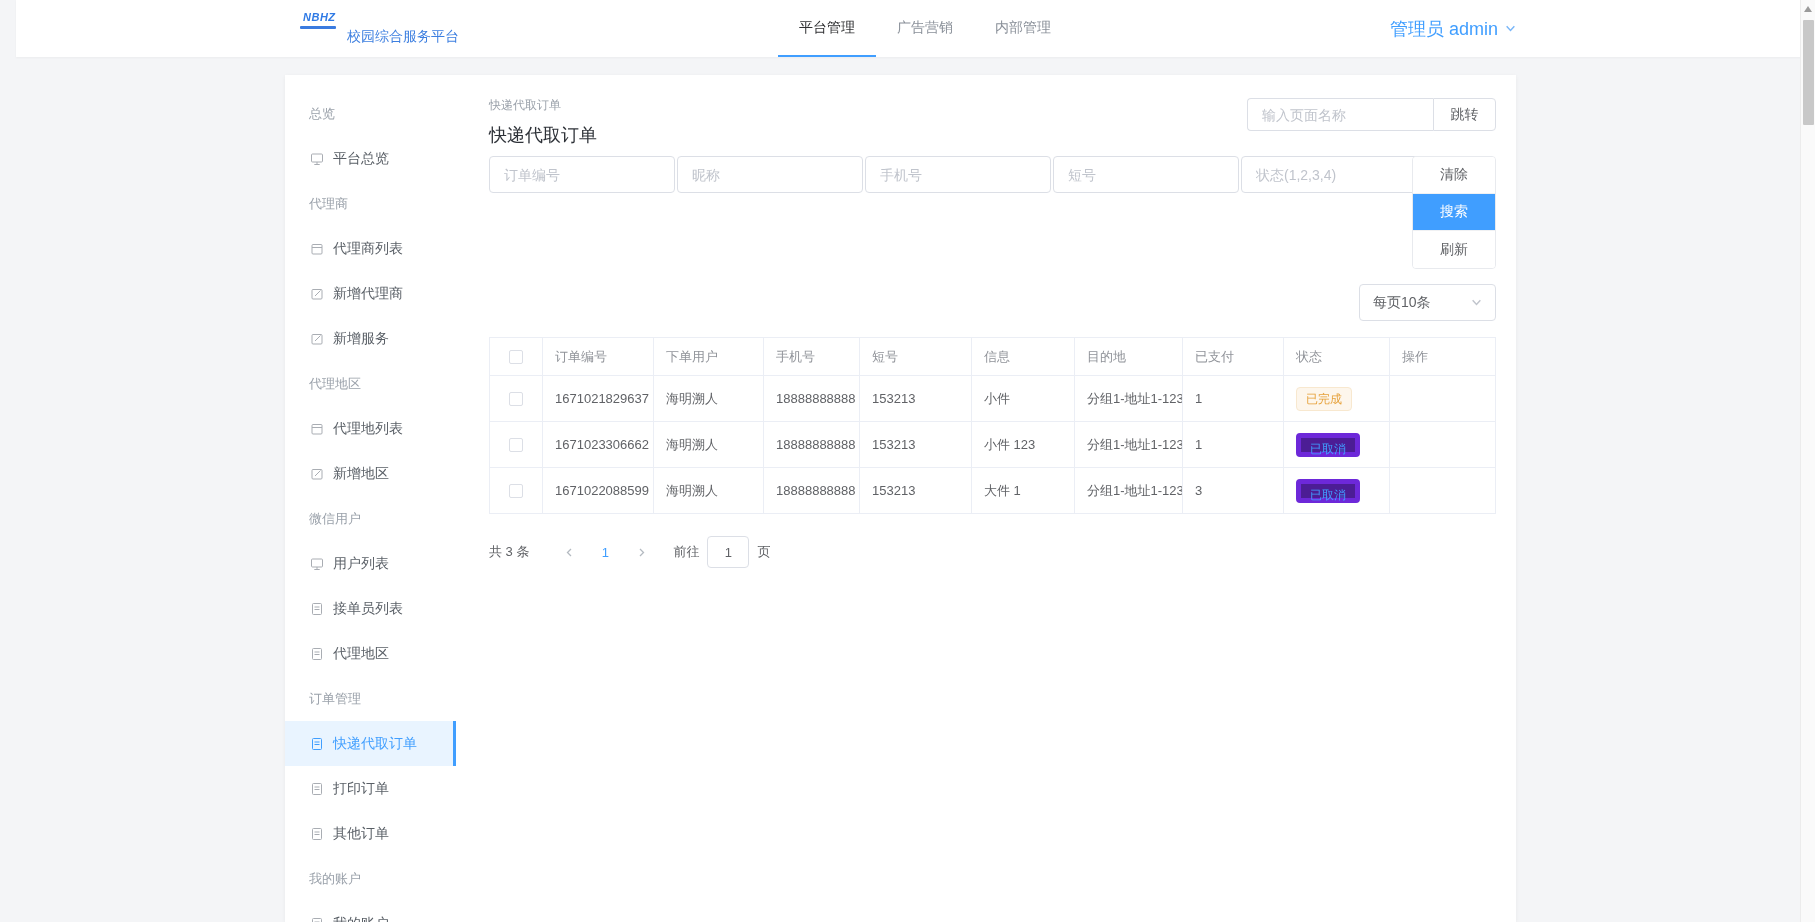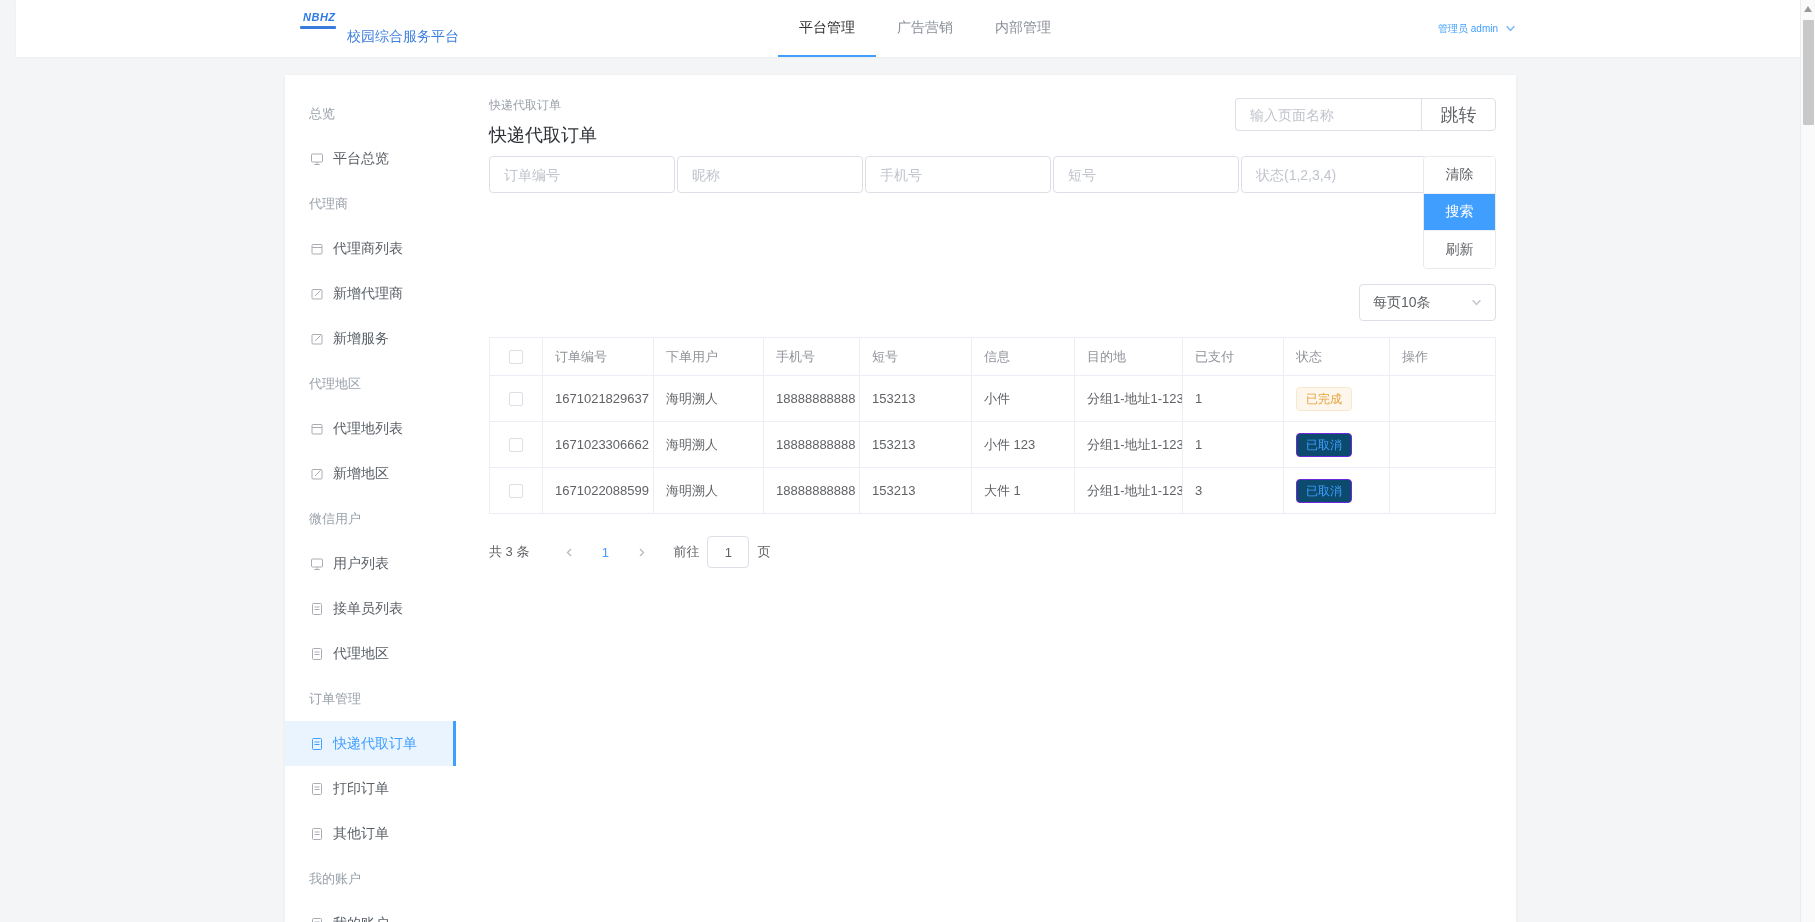--- a/index.html
+++ b/index.html
@@ -13,21 +13,21 @@
   }
 
   
   .app-header { position:absolute; left:16px; top:0; width:1800px; height:57px; background:#fff; box-shadow:0 1px 2px rgba(0,0,0,.04); z-index:2; }
   .logo-mark { position:absolute; left:287px; top:11px; color:#2f7ae5; font-weight:bold; font-style:italic; font-size:11px; letter-spacing:.5px; }
   .logo-underline { position:absolute; left:284px; top:26px; width:36px; height:3px; background:#3a7be0; border-radius:1px; }
   .brand { position:absolute; left:331px; top:28px; color:#3d7fe0; font-size:14px; }
   .tabs { position:absolute; left:762px; top:0; height:57px; display:flex; }
   .tab { padding:0 21px; line-height:55px; font-size:14px; color:#8a9099; cursor:pointer; border-bottom:2px solid transparent; }
   .tab.active { color:#303133; border-bottom-color:#409eff; }
-  .user-entry { position:absolute; right:300px; top:0; height:57px; display:flex; align-items:center; gap:7px; color:#409eff; font-size:10px; cursor:pointer; }
+  .user-entry { position:absolute; right:300px; top:0; height:57px; display:flex; align-items:center; gap:7px; color:#409eff; font-size:18px; cursor:pointer; }
   .user-entry .chev { color:#79b6f8; display:inline-flex; }
 
   
   .scrollbar { position:absolute; right:0; top:0; width:15px; height:922px; background:#fafafa; border-left:1px solid #ececec; z-index:5; }
   .scroll-up-arrow { position:absolute; top:6px; left:3px; width:0; height:0; border-left:4.5px solid transparent; border-right:4.5px solid transparent; border-bottom:6px solid #9b9b9b; }
   .scroll-thumb { position:absolute; top:20px; left:2px; width:11px; height:105px; background:#c8c8c8; border-radius:1px; }
 
   
   .card { position:absolute; left:285px; top:75px; width:1231px; height:847px; background:#fff; display:flex; box-shadow:0 1px 4px rgba(0,0,0,.05); }
 
@@ -41,46 +41,46 @@
 
   
   .content { flex:1; padding:22px 20px 0 33px; position:relative; }
   .page-head { height:59px; }
   .breadcrumb { font-size:12px; color:#9aa1aa; }
   .page-title { font-size:18px; font-weight:400; color:#2e3238; margin-top:9px; }
 
   .jump { position:absolute; top:23px; right:20px; display:flex; }
   .jump input { width:186px; height:33px; border:1px solid #dcdfe6; border-right:none; border-radius:4px 0 0 4px; padding:0 14px; font-size:14px; color:#606266; outline:none; }
   .jump input::placeholder { color:#c0c4cc; }
-  .jump button { width:75px; height:33px; border:1px solid #dcdfe6; background:#fff; font-size:18px; color:#606266; border-radius:0 4px 4px 0; cursor:pointer; }
+  .jump button { width:63px; height:33px; border:1px solid #dcdfe6; background:#fff; font-size:14px; color:#606266; border-radius:0 4px 4px 0; cursor:pointer; }
 
   .filter-row { display:flex; }
   .filter-input { width:186px; height:37px; border:1px solid #dcdfe6; border-radius:4px; padding:0 14px; margin-right:2px; font-size:14px; color:#606266; outline:none; background:#fff; }
   .filter-input::placeholder { color:#c0c4cc; }
 
-  .btn-stack { position:absolute; top:81px; right:20px; width:73px; border:1px solid #e8eaee; border-radius:4px; overflow:hidden; background:#fff; }
+  .btn-stack { position:absolute; top:81px; right:20px; width:84px; border:1px solid #e8eaee; border-radius:4px; overflow:hidden; background:#fff; }
   .btn-stack .btn { display:block; width:100%; height:37px; border:none; background:#fff; font-size:14px; color:#606266; cursor:pointer; border-bottom:1px solid #f0f1f3; }
   .btn-stack .btn:last-child { border-bottom:none; }
   .btn-stack .btn.primary { background:#409eff; color:#fff; }
 
   .toolbar-row { display:flex; justify-content:flex-end; margin-top:91px; }
   .page-size { width:137px; height:37px; border:1px solid #dcdfe6; border-radius:4px; display:flex; align-items:center; justify-content:space-between; padding:0 13px; font-size:14px; color:#606266; cursor:pointer; background:#fff; }
   .page-size .chev { color:#c0c4cc; display:inline-flex; }
 
   table.grid { margin-top:16px; width:100%; border-collapse:collapse; table-layout:fixed; }
   .grid th, .grid td { border:1px solid #ebeef5; font-weight:400; text-align:left; padding:0 12px; font-size:13px; overflow:hidden; white-space:nowrap; }
   .grid th { height:38px; color:#909399; background:#fff; }
   .grid td { height:46px; color:#606266; }
   .col-cb { width:53px; text-align:center; }
   .grid th.col-cb, .grid td.col-cb { padding:0; text-align:center; }
   .cbx { display:inline-block; width:14px; height:14px; border:1px solid #dcdfe6; border-radius:2px; background:#fff; vertical-align:middle; cursor:pointer; }
 
   .badge { display:inline-block; height:24px; line-height:22px; padding:0 9px; border-radius:4px; font-size:12px; }
   .badge-warning { background:#fdf6ec; color:#e6a23c; border:1px solid #f8e8cf; }
-  .badge-info { background:#0c4a6e; color:#409eff; border:1px solid #6d28d9; }
+  .badge-info { background:#4c1d95; color:#409eff; border:5px solid #6d28d9; }
 
   .pagination { display:flex; justify-content:flex-start; align-items:center; margin-top:22px; font-size:13px; color:#606266; }
   .pag-total { margin-right:22px; }
   .pag-arrow { width:36px; text-align:center; color:#b4bac1; cursor:pointer; display:inline-flex; justify-content:center; }
   .pag-num { width:36px; text-align:center; color:#409eff; cursor:pointer; }
   .goto-label { margin-left:14px; }
   .goto-input { width:42px; height:32px; border:1px solid #dcdfe6; border-radius:4px; text-align:center; font-size:13px; color:#606266; outline:none; margin:0 8px; }
   .goto-unit { }
 </style>
 </head>

